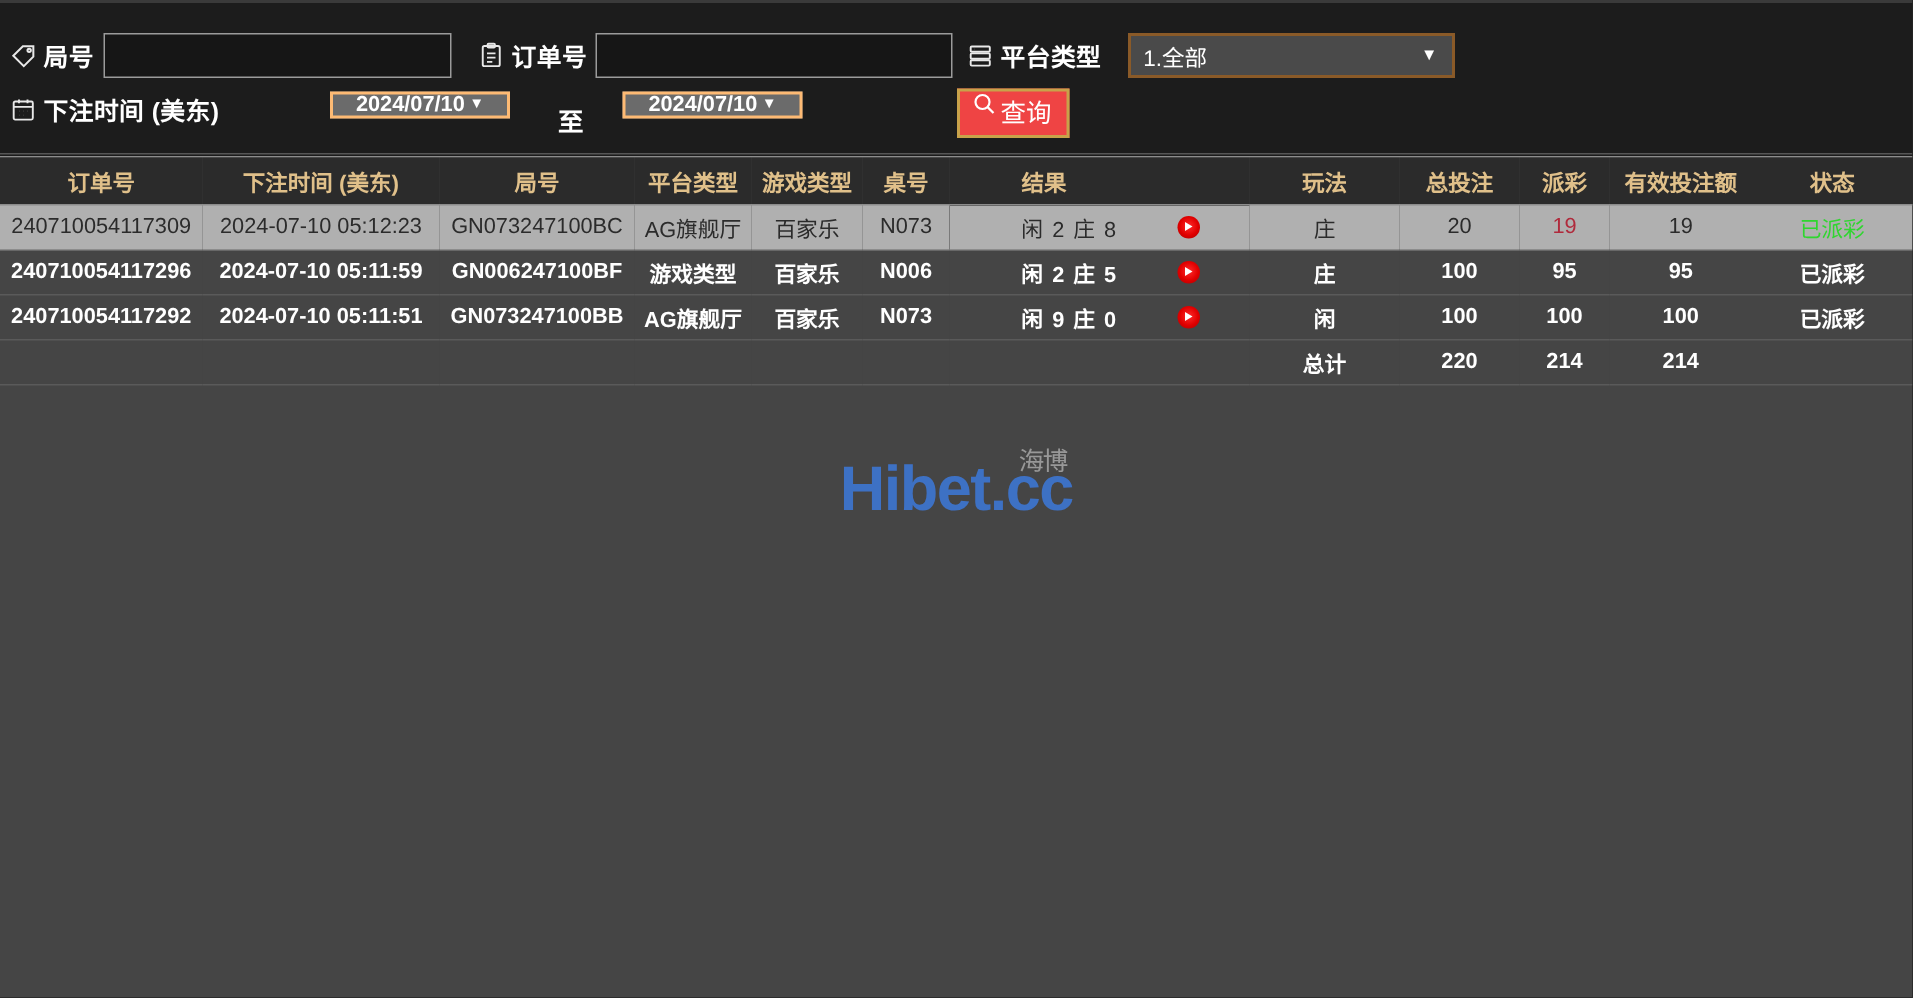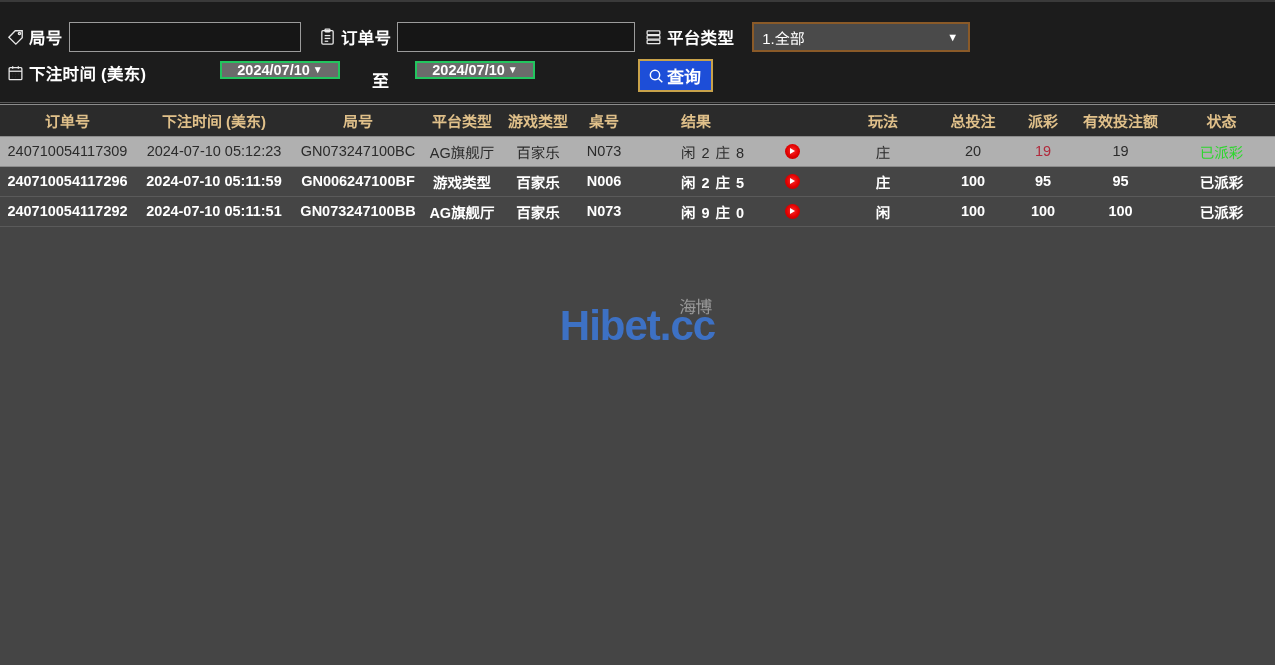--- a/index.html
+++ b/index.html
@@ -50,21 +50,21 @@
     height: 30px;
     outline: none;
     color: #fff;
     font-size: 14px;
     padding: 0 6px;
     font-family: "Liberation Sans", sans-serif;
   }
 
   .datebox {
     background: #6b6b6b;
-    border: 2px solid #22c55e;
+    border: 2px solid #fdba74;
     height: 18px;
     width: 120px;
     display: flex;
     align-items: center;
     justify-content: center;
     color: #ffffff;
     font-size: 14.5px;
     font-weight: bold;
     cursor: pointer;
   }
@@ -87,28 +87,28 @@
     cursor: pointer;
     position: relative;
   }
   .selbox .sel-caret {
     position: absolute; right: 10px; top: 50%;
     transform: translateY(-50%);
     font-size: 11px;
   }
 
   .qbtn {
-    background: #1d4ed8;
+    background: #ef4444;
     border: 2px solid #c8a24a;
     height: 33px;
     padding: 0 10px 0 8px;
-    display: flex; align-items: center; gap: 3px;
+    display: flex; align-items: flex-start; gap: 3px;
     color: #ffffff;
     font-size: 17px;
-    font-weight: bold;
+    font-weight: normal;
     cursor: pointer;
   }
   .qbtn svg { display:block; }
 
   
   .grid {
     position: absolute;
     left: 0; top: 104px;
     width: 1275px; height: 561px;
     background: #454545;
@@ -381,20 +381,34 @@
           </div>
         </td>
         <td>闲</td>
         <td>100</td>
         <td class="payout">100</td>
         <td>100</td>
         <td class="status">已派彩</td>
       </tr>
 
 
+      <tr class="sumrow">
+        <td></td>
+        <td></td>
+        <td></td>
+        <td></td>
+        <td></td>
+        <td></td>
+        <td></td>
+        <td class="sumlabel">总计</td>
+        <td class="sumval">220</td>
+        <td class="sumval">214</td>
+        <td class="sumval">214</td>
+        <td></td>
+      </tr>
     </tbody>
   </table>
 </div>
 
 <div class="watermark">
   <span class="wm-inner">
     <span class="wm-main">Hibet.cc</span>
     <span class="wm-cn">海博</span>
   </span>
 </div>

